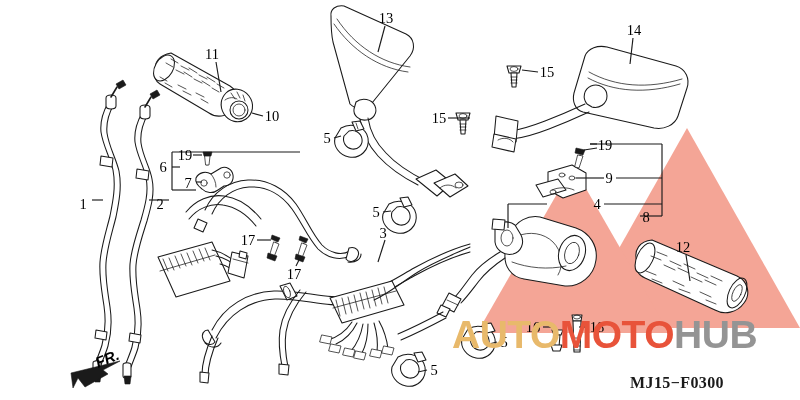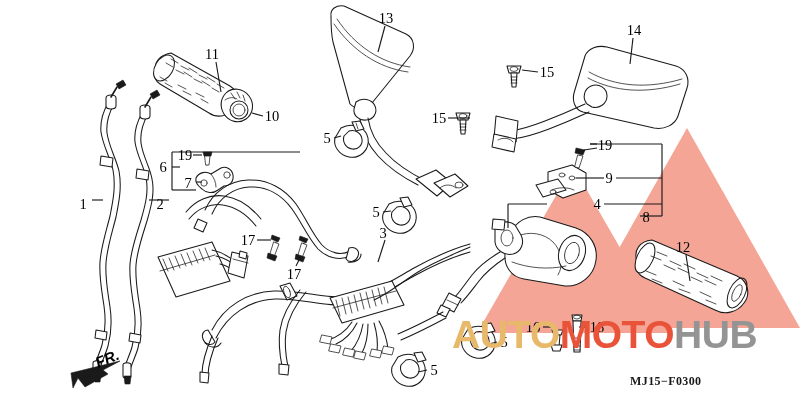--- a/index.html
+++ b/index.html
@@ -7,21 +7,21 @@
   #stage{position:relative;width:800px;height:400px;background:#ffffff;}
   svg.layer{position:absolute;left:0;top:0;width:800px;height:400px;}
   .ln{fill:none;stroke:#1a1a1a;stroke-width:1.05;stroke-linecap:round;stroke-linejoin:round;}
   .ln-thin{fill:none;stroke:#1a1a1a;stroke-width:0.75;stroke-linecap:round;stroke-linejoin:round;}
   .ln-th{fill:none;stroke:#1a1a1a;stroke-width:1.6;stroke-linecap:round;stroke-linejoin:round;}
   .fillw{fill:#ffffff;stroke:#1a1a1a;stroke-width:1.05;stroke-linejoin:round;stroke-linecap:round;}
   .fillw-t{fill:#ffffff;stroke:#1a1a1a;stroke-width:0.75;stroke-linejoin:round;stroke-linecap:round;}
   .fillk{fill:#1a1a1a;stroke:#1a1a1a;stroke-width:0.6;}
   .leader{fill:none;stroke:#1a1a1a;stroke-width:1.15;stroke-linecap:butt;}
   .num{font-family:"Liberation Serif",serif;font-size:14.5px;fill:#000;font-weight:400;}
-  .pn{position:absolute;font-family:"Liberation Serif",serif;font-size:12px;color:#1a1a1a;letter-spacing:.4px;font-weight:700;}
+  .pn{position:absolute;font-family:"Liberation Serif",serif;font-size:16px;color:#1a1a1a;letter-spacing:.4px;font-weight:700;}
   .fr{font-family:"Liberation Sans",sans-serif;font-size:15px;font-weight:700;fill:#000;font-style:italic;}
   #wm-tri{position:absolute;left:455px;top:128px;width:345px;height:222px;pointer-events:none;}
   #wm-txt{position:absolute;left:452px;top:313px;height:44px;line-height:44px;
           font-family:"Liberation Sans",sans-serif;font-size:39px;font-weight:700;letter-spacing:-0.5px;
           white-space:nowrap;pointer-events:none;}
   #wm-txt span{display:inline-block;}
 </style>
 </head>
 <body>
 

